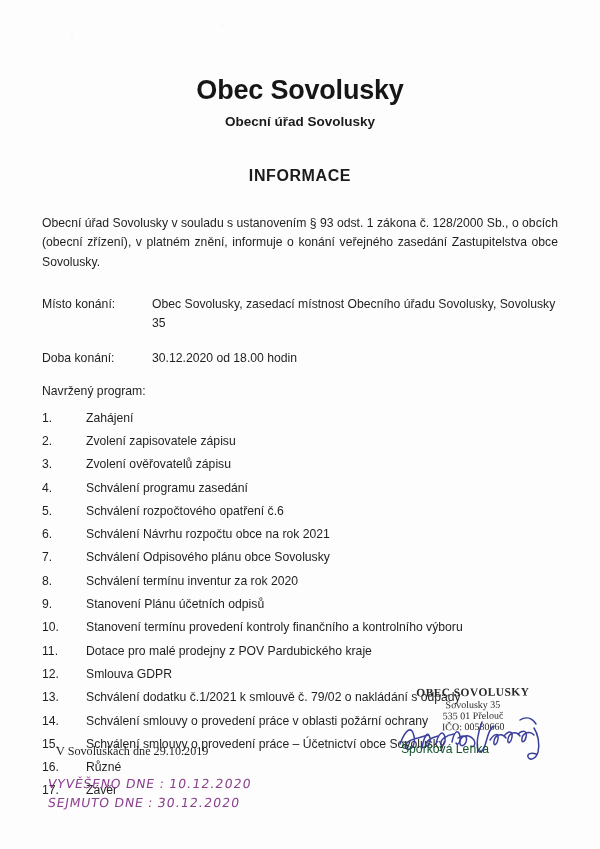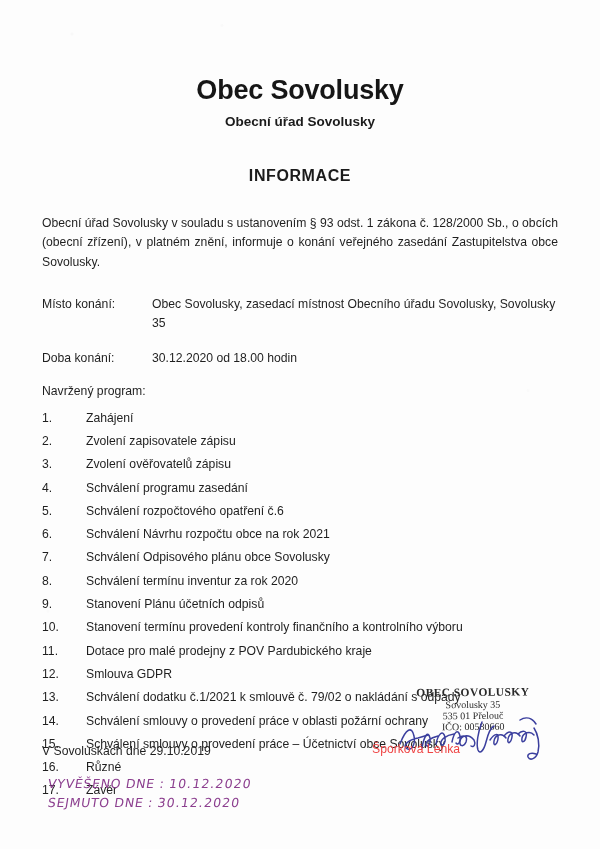--- a/index.html
+++ b/index.html
@@ -114,35 +114,36 @@
     flex: 0 0 44px;
     color: #1f1f1f;
   }
   .item-text {
     flex: 1 1 auto;
     color: #1f1f1f;
   }
 
   .footer {
     position: absolute;
-    left: 42px;
+    left: 56px;
     top: 744px;
     font-size: 12.2px;
     color: #1f1f1f;
+    font-family: Liberation Serif, serif;
   }
 
   .signature-block {
     position: absolute;
     left: 372px;
     top: 741px;
     width: 146px;
-    text-align: left;
+    text-align: center;
     font-size: 12.2px;
     line-height: 1.45;
-    color: #ef4444;
+    color: #14532d;
   }
 
   
   .stamp {
     position: absolute;
     left: 398px;
     top: 686px;
     width: 150px;
     text-align: center;
     color: #2a2a2a;

